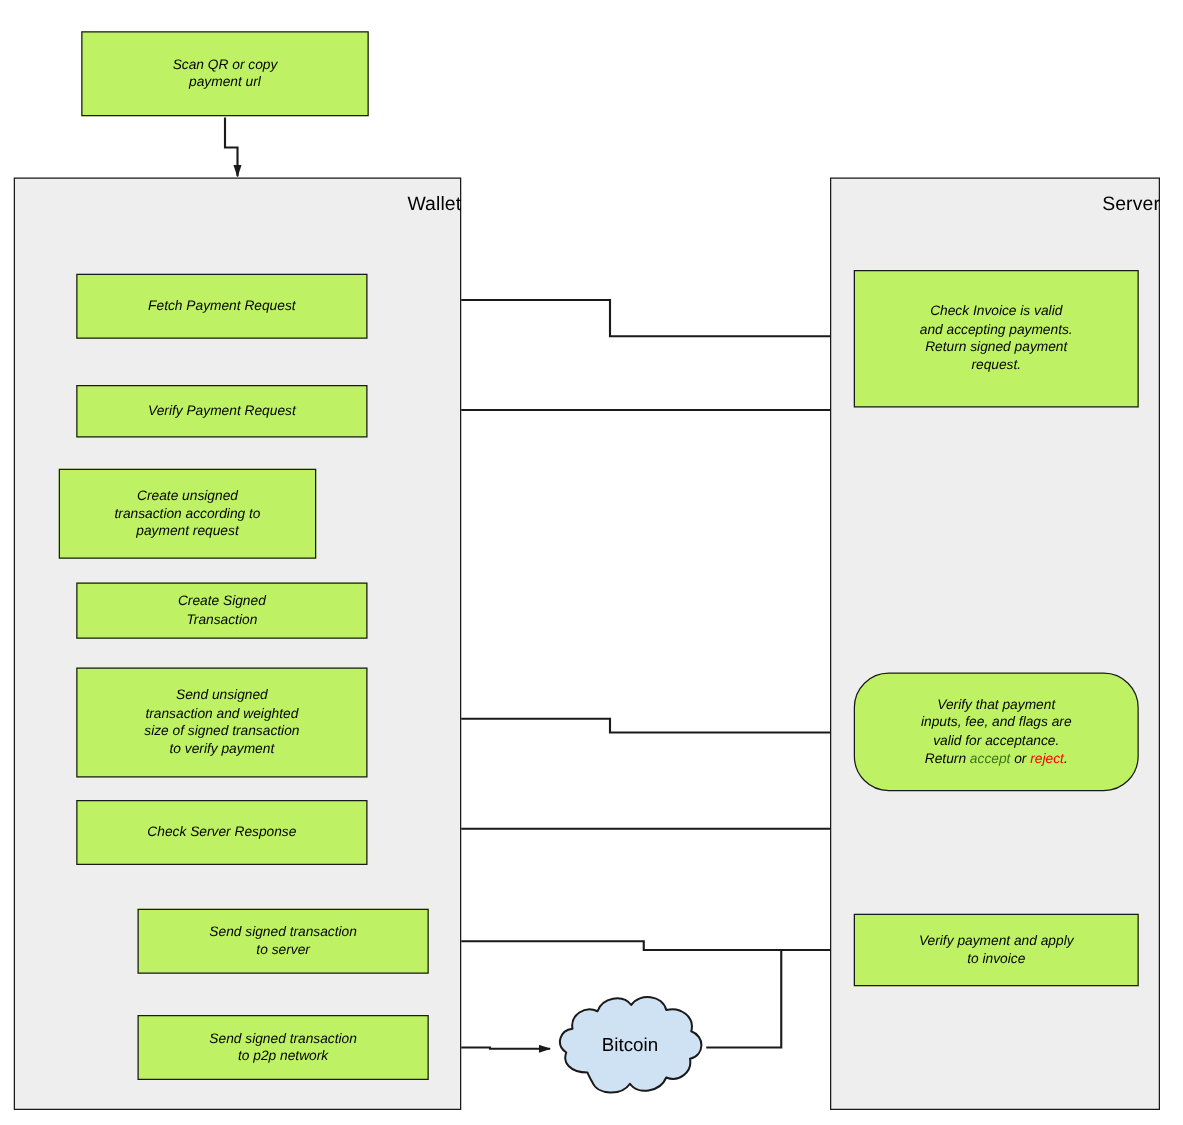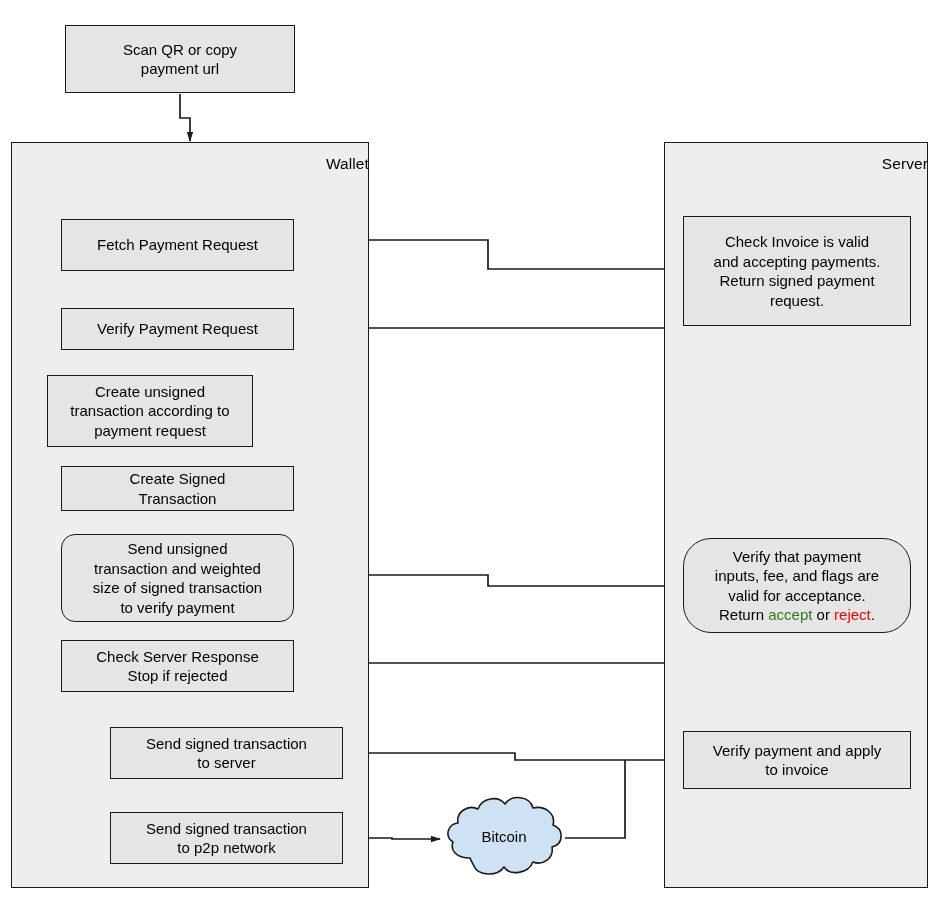--- a/index.html
+++ b/index.html
@@ -18,31 +18,32 @@
     position:absolute;
     left:0;right:0;
     text-align:right;
     font-size:15.5px;
     color:#000;
     letter-spacing:.1px;
   }
 
   .node{
     position:absolute;
-    background:#e5e5e5;
+    background:#bef264;
     border:1.5px solid #1a1a1a;
     box-sizing:border-box;
     display:flex;
     align-items:center;
     justify-content:center;
     text-align:center;
-    font-size:15px;
+    font-size:11px;
     line-height:1.30;
     color:#000;
     padding:2px 5px;
+    font-style:italic;
   }
   .node span{display:block;width:100%;}
 
   .cloud{
     position:absolute;
     display:flex;align-items:center;justify-content:center;
     font-size:15px;color:#000;
   }
   .cloud svg{position:absolute;left:0;top:0;}
   .cloud .cl-label{position:relative;z-index:2;}
@@ -121,33 +122,32 @@
     </span>
   </div>
 
   <div class="node" style="left:61px;top:466px;width:233px;height:45px;justify-content:flex-end;">
     <span>
       <span>Create Signed</span>
       <span>Transaction</span>
     </span>
   </div>
 
-  <div class="node" style="left:61px;top:534px;width:233px;height:88px;border-radius:14px;">
+  <div class="node" style="left:61px;top:534px;width:233px;height:88px;">
     <span>
       <span>Send unsigned</span>
       <span>transaction and weighted</span>
       <span>size of signed transaction</span>
       <span>to verify payment</span>
     </span>
   </div>
 
   <div class="node" style="left:61px;top:640px;width:233px;height:52px;">
     <span>
       <span>Check Server Response</span>
-      <span>Stop if rejected</span>
     </span>
   </div>
 
   <div class="node" style="left:110px;top:727px;width:233px;height:52px;">
     <span>
       <span>Send signed transaction</span>
       <span>to server</span>
     </span>
   </div>
 

